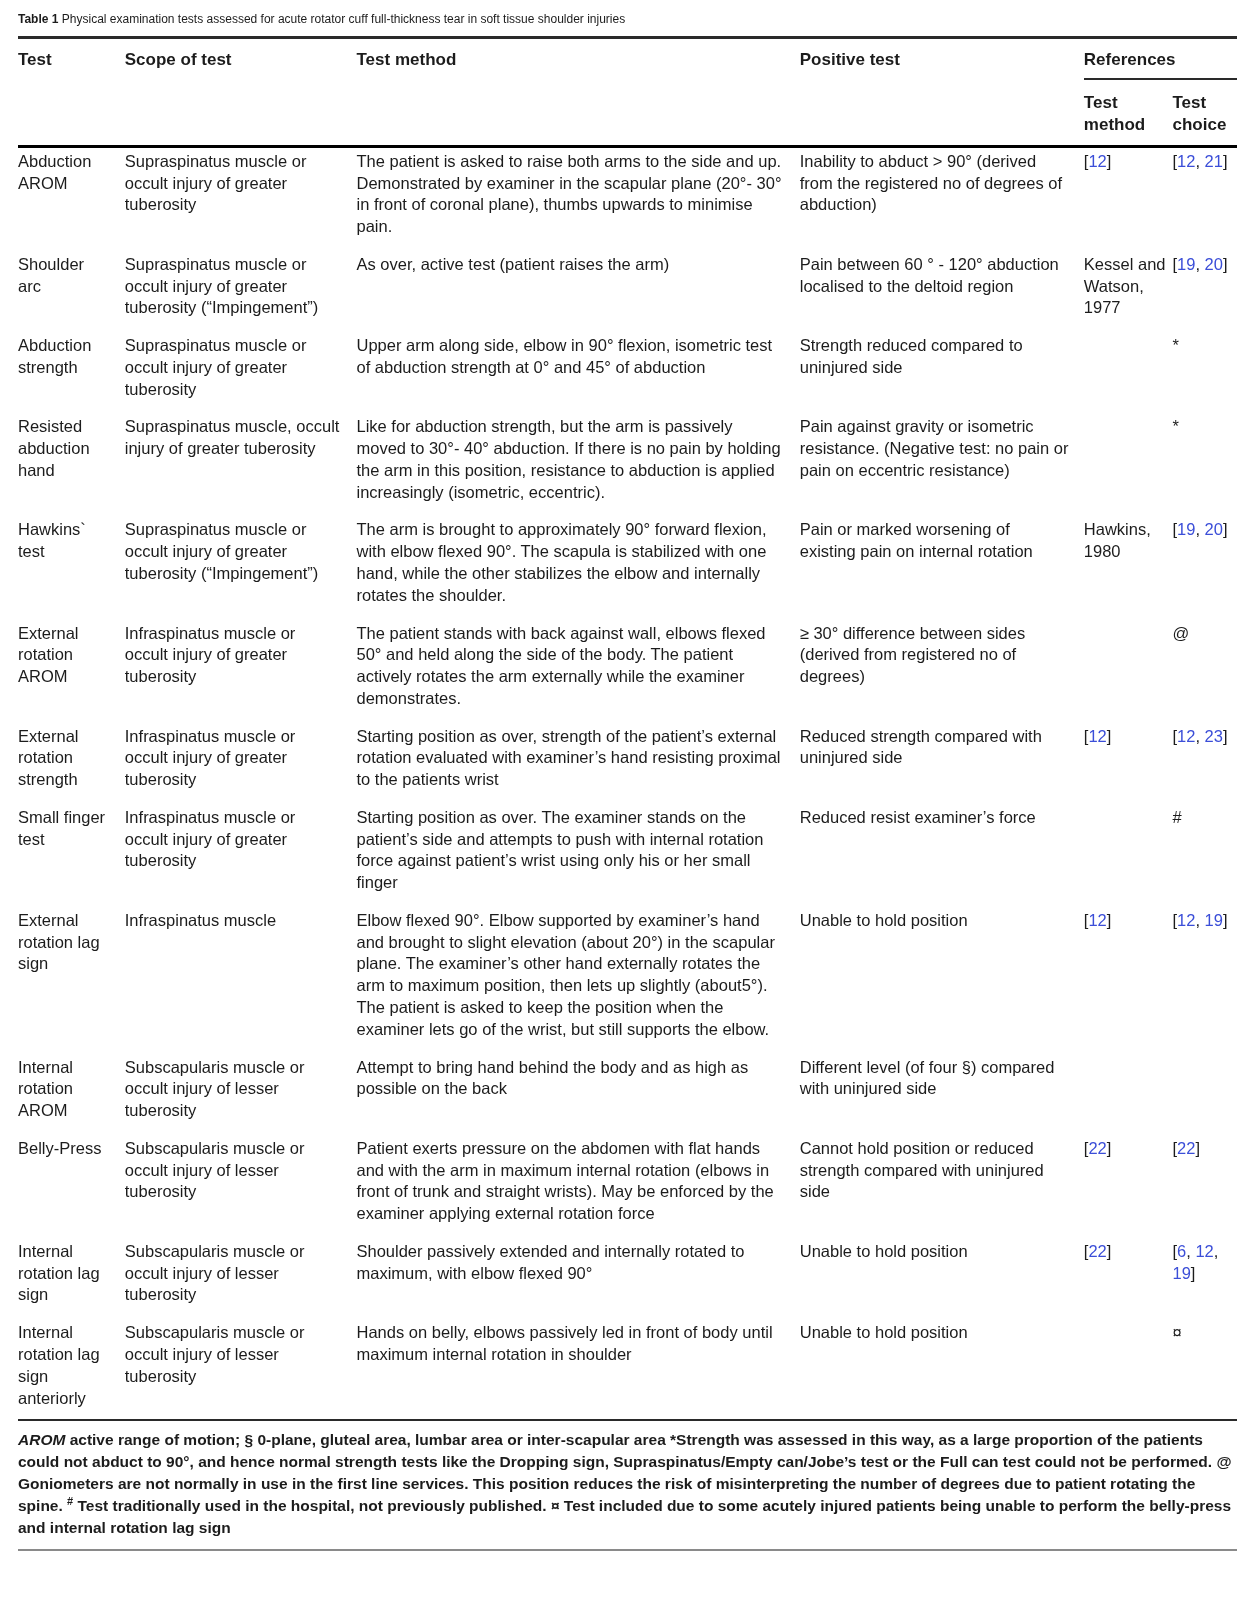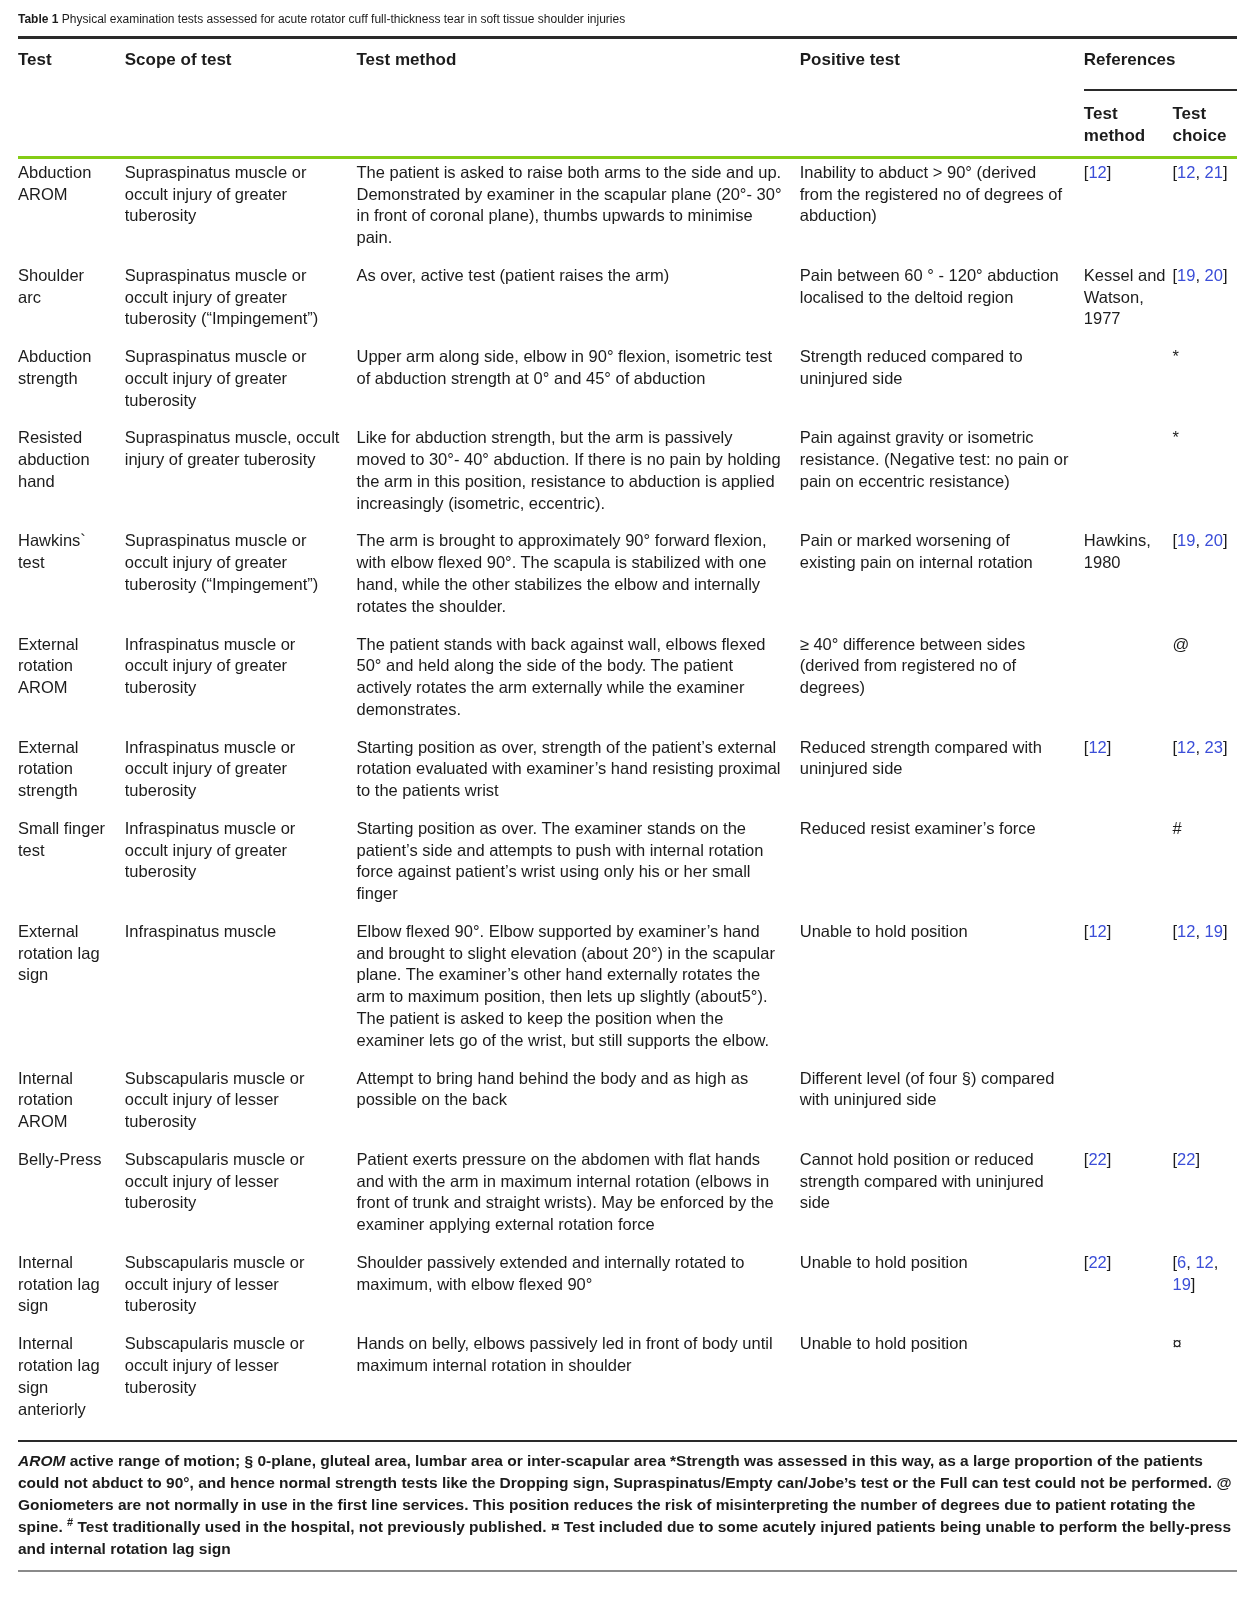--- a/index.html
+++ b/index.html
@@ -37,37 +37,37 @@
   thead th {
     text-align: left;
     vertical-align: top;
     font-size: 17px;
     line-height: 1.25;
     padding: 10px 12px 4px 0;
   }
   thead tr.sub-head th { padding-top: 12px; padding-bottom: 10px; }
   th.refs-group {
     border-bottom: 2px solid #2a2a2a;
-    padding-bottom: 19px;
-  }
-  thead { border-bottom: 3px solid #84cc16; }
+    padding-bottom: 8px;
+  }
+  thead { border-bottom: 3px solid #000000; }
   tbody td {
     vertical-align: top;
     font-size: 16.5px;
     line-height: 1.32;
     padding: 8px 14px 8px 0;
   }
   tbody tr:first-child td { padding-top: 3px; }
   tbody td.ref-cell { padding-right: 6px; }
   tbody td:last-child { padding-right: 0; }
   .cite { color: var(--cite, #3b4ed8); cursor: pointer; }
   .footnote {
     border-top: 2px solid #2a2a2a;
     border-bottom: 2px solid #8a8a8a;
-    margin-top: 12px;
+    margin-top: 2px;
     padding: 8px 2px 10px 0;
     font-size: 15.5px;
     font-weight: bold;
     line-height: 1.40;
   }
   .footnote i { font-weight: bold; }
   .footnote sup { font-size: 11px; }
 </style>
 </head>
 <body>
@@ -136,21 +136,21 @@
         <td>Supraspinatus muscle or occult injury of greater tuberosity (“Impingement”)</td>
         <td>The arm is brought to approximately 90° forward flexion, with elbow flexed 90°. The scapula is stabilized with one hand, while the other stabilizes the elbow and internally rotates the shoulder.</td>
         <td>Pain or marked worsening of existing pain on internal rotation</td>
         <td class="ref-cell">Hawkins, 1980</td>
         <td class="ref-cell">[<span class="cite">19</span>, <span class="cite">20</span>]</td>
       </tr>
       <tr>
         <td>External rotation AROM</td>
         <td>Infraspinatus muscle or occult injury of greater tuberosity</td>
         <td>The patient stands with back against wall, elbows flexed 50° and held along the side of the body. The patient actively rotates the arm externally while the examiner demonstrates.</td>
-        <td>≥ 40° difference between sides (derived from registered no of degrees)</td>
+        <td>≥ 30° difference between sides (derived from registered no of degrees)</td>
         <td class="ref-cell"></td>
         <td class="ref-cell">@</td>
       </tr>
       <tr>
         <td>External rotation strength</td>
         <td>Infraspinatus muscle or occult injury of greater tuberosity</td>
         <td>Starting position as over, strength of the patient’s external rotation evaluated with examiner’s hand resisting proximal to the patients wrist</td>
         <td>Reduced strength compared with uninjured side</td>
         <td class="ref-cell">[<span class="cite">12</span>]</td>
         <td class="ref-cell">[<span class="cite">12</span>, <span class="cite">23</span>]</td>

